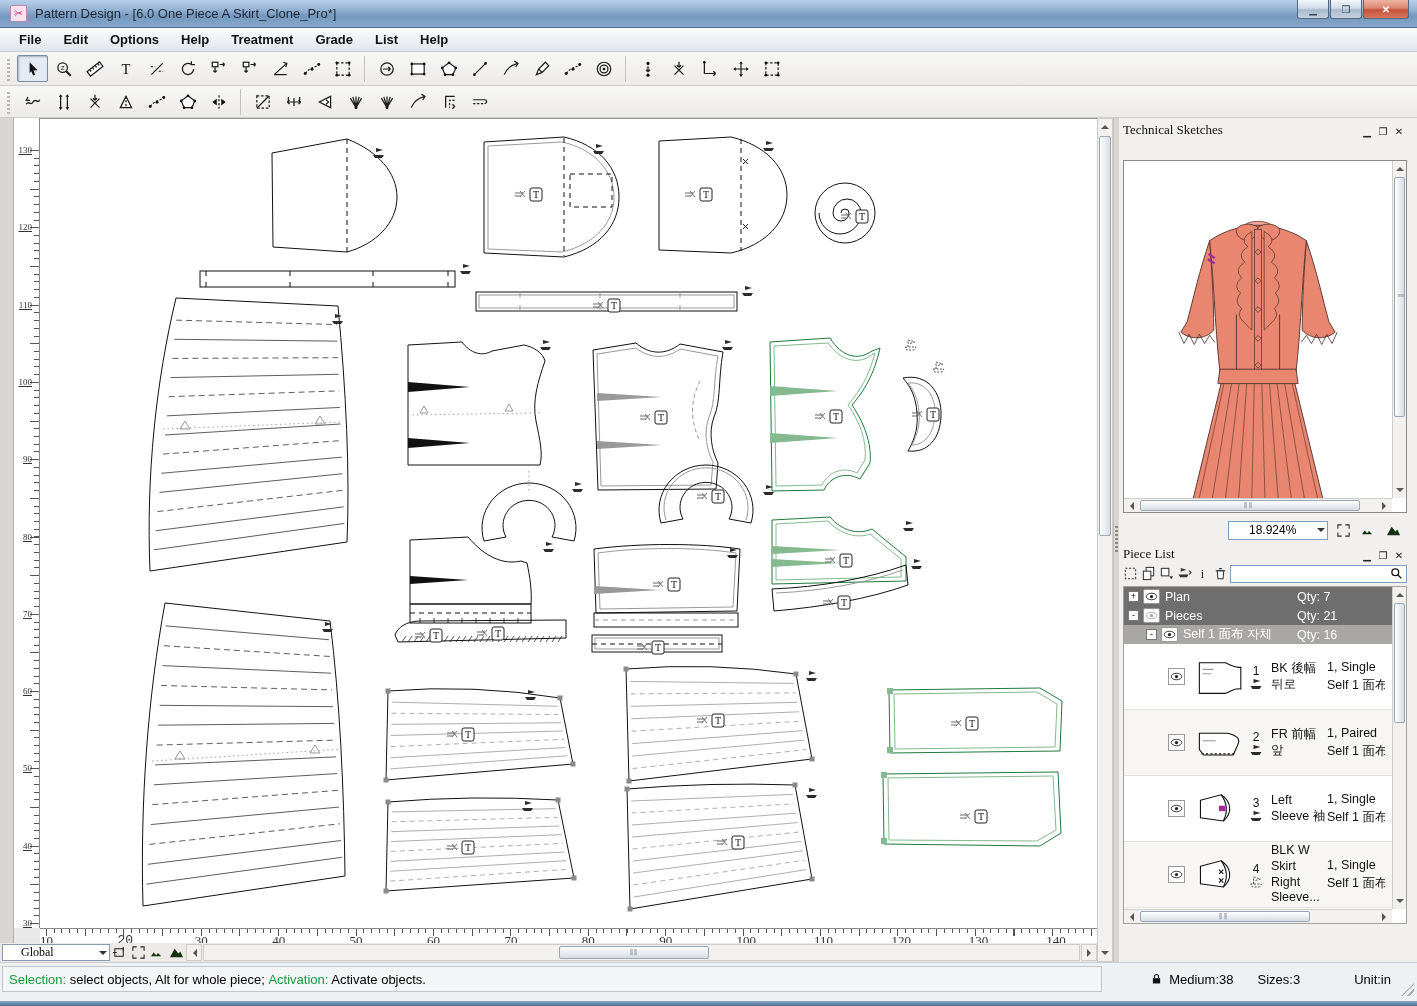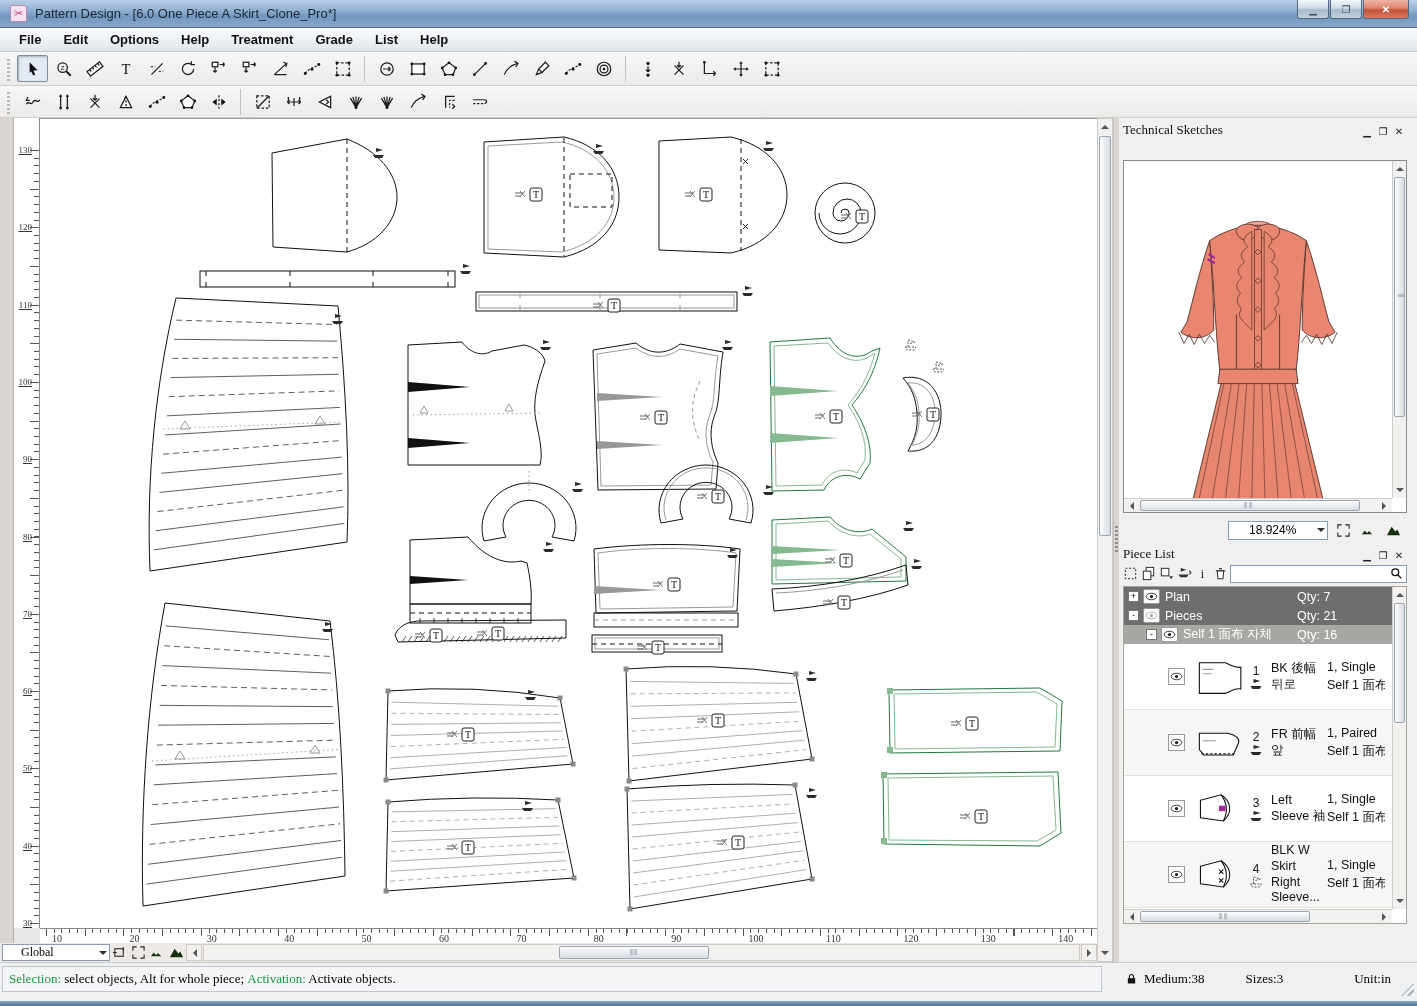--- a/index.html
+++ b/index.html
@@ -41,21 +41,21 @@
   #dockstrip { position:absolute; left:0; top:118px; width:14px; height:844px; background:#d9d6d2; border-right:1px solid #b5b2ae; }
   #vruler { position:absolute; left:14px; top:118px; width:26px; height:810px; background:#fff; border-right:1px solid #888;
     background-image:repeating-linear-gradient(180deg,#555 0 1px,transparent 1px 7.73px),repeating-linear-gradient(180deg,#555 0 1px,transparent 1px 38.65px);
     background-size:5px 100%,9px 100%; background-repeat:no-repeat; background-position:right 32px,right 32px; }
   .vrnum { position:absolute; right:7px; font-family:"Liberation Serif",serif; font-size:9px; color:#333; text-decoration:underline; }
   #canvas { position:absolute; left:40px; top:118px; width:1057px; height:810px; background:#fff; border-top:1px solid #999; }
   #canvas svg { position:absolute; left:0; top:0; }
   #hruler { position:absolute; left:40px; top:928px; width:1057px; height:15px; background:#fff; border-top:1px solid #888;
     background-image:repeating-linear-gradient(90deg,#555 0 1px,transparent 1px 7.74px),repeating-linear-gradient(90deg,#555 0 1px,transparent 1px 38.7px);
     background-size:100% 4px,100% 7px; background-repeat:no-repeat; background-position:6px top,6px top; }
-  .hrnum { position:absolute; top:4px; font-family:"Liberation Serif",serif; font-size:10px; color:#333; text-decoration:underline;padding-left:12px; }
+  .hrnum { position:absolute; top:4px; font-family:"Liberation Serif",serif; font-size:13px; color:#333; text-decoration:underline; }
 
   #bottomrow { position:absolute; left:0; top:943px; width:1097px; height:19px; background:#ece9e6; display:flex; align-items:center; }
   #view-scope { width:108px; height:17px; border:1px solid #8a9ab0; background:#fff; display:flex; align-items:center;
     justify-content:space-between; padding:0 2px 0 18px; font-family:"Liberation Serif",serif; font-size:12px; margin-left:2px; }
   .drop-arrow { width:0; height:0; border:4px solid transparent; border-top-color:#333; margin-top:4px; }
   .mini-ic { width:19px; height:17px; display:flex; align-items:center; justify-content:center; }
   .mini-ic svg { width:15px; height:15px; stroke:#222; fill:none; stroke-width:1.1; }
   .scroll-h { flex:1; height:17px; background:#f3f1ef; border:1px solid #cfccc8; position:relative; margin:0 1px; }
   .scroll-thumb-h { position:absolute; top:1px; height:13px; background:linear-gradient(#fdfdfd,#d8dde3); border:1px solid #98a6b5; border-radius:2px;
     display:flex; align-items:center; justify-content:center; color:#8a97a5; font-size:8px; letter-spacing:1px; }
@@ -109,25 +109,25 @@
   .pl-item:nth-child(odd) { background:#f7f6f5; }
   .item-eye { width:17px; height:17px; background:#fdfdfd; border:1px solid #999; margin-left:44px; display:flex; align-items:center; justify-content:center; }
   .item-eye svg { width:13px; height:11px; }
   .item-thumb { width:48px; height:42px; margin-left:10px; }
   .item-numflag { width:26px; display:flex; flex-direction:column; align-items:center; font-size:12px; color:#111; }
   .item-name { width:56px; font-size:12.5px; color:#111; line-height:1.25; margin-left:2px; word-break:break-word; }
   .item-info { width:58px; font-size:12.5px; color:#111; line-height:1.4; overflow:hidden; white-space:nowrap; }
   #pl-vsb { position:absolute; right:0; top:0; width:14px; bottom:14px; background:#f3f1ef; border-left:1px solid #d0cdc9; }
 
   
-  #statusbar { position:absolute; left:0; top:962px; width:1417px; height:44px; background:#eef0f2; border-top:1px solid #c8ccd2;font-family:Liberation Serif, serif; }
+  #statusbar { position:absolute; left:0; top:962px; width:1417px; height:44px; background:#eef0f2; border-top:1px solid #c8ccd2; }
   #status-msg { position:absolute; left:2px; top:3px; width:1100px; height:26px; border:1px solid #c2c6cc; background:#f4f5f7;
     display:flex; align-items:center; padding-left:6px; font-size:13px; }
   .green { color:#169b3f; }
-  #status-right { position:absolute; right:26px; top:3px; height:26px; display:flex; align-items:center; gap:41px; font-size:13px; }
+  #status-right { position:absolute; right:26px; top:3px; height:26px; display:flex; align-items:center; gap:24px; font-size:13px; }
   #status-right svg { width:13px; height:14px; }
   #resize-grip { position:absolute; right:3px; bottom:10px; width:13px; height:13px;
     background:repeating-linear-gradient(135deg,transparent 0 3px,#aab2bb 3px 5px); clip-path:polygon(100% 0,100% 100%,0 100%); }
   #frame-bottom { position:absolute; left:0; bottom:0; width:1417px; height:5px; background:linear-gradient(#8aa9c9,#517192); }
 </style>
 </head>
 <body>
 
 <div id="titlebar">
   <div id="app-icon">✂</div>
@@ -785,21 +785,21 @@
       <g transform="translate(975,812)">
         <path d="M-15 2h8M-15 5h6" stroke="#555" stroke-width="0.9" fill="none"></path>
         <path d="M-10 0l5 6M-5 0l-5 6" stroke="#666" stroke-width="0.9"></path>
         <rect x="0" y="-3" width="12" height="13" rx="2" fill="#fff" stroke="#222"></rect>
         <text class="tlabel" x="6" y="7" font-size="10" text-anchor="middle" fill="#111" font-family="Liberation Serif">T</text>
       </g>
     </svg>
 </div>
 <div id="hruler">
     <span class="hrnum" style="left: 0px;">10</span>
-    <span class="hrnum" style="left: 77.4px;">20</span>
+    <span class="hrnum" style="left: 77.4px; font-family: Liberation Mono, monospace;">20</span>
     <span class="hrnum" style="left: 154.8px;">30</span>
     <span class="hrnum" style="left: 232.2px;">40</span>
     <span class="hrnum" style="left: 309.6px;">50</span>
     <span class="hrnum" style="left: 387px;">60</span>
     <span class="hrnum" style="left: 464.4px;">70</span>
     <span class="hrnum" style="left: 541.8px;">80</span>
     <span class="hrnum" style="left: 619.2px;">90</span>
     <span class="hrnum" style="left: 696.6px;">100</span>
     <span class="hrnum" style="left: 774px;">110</span>
     <span class="hrnum" style="left: 851.4px;">120</span>

